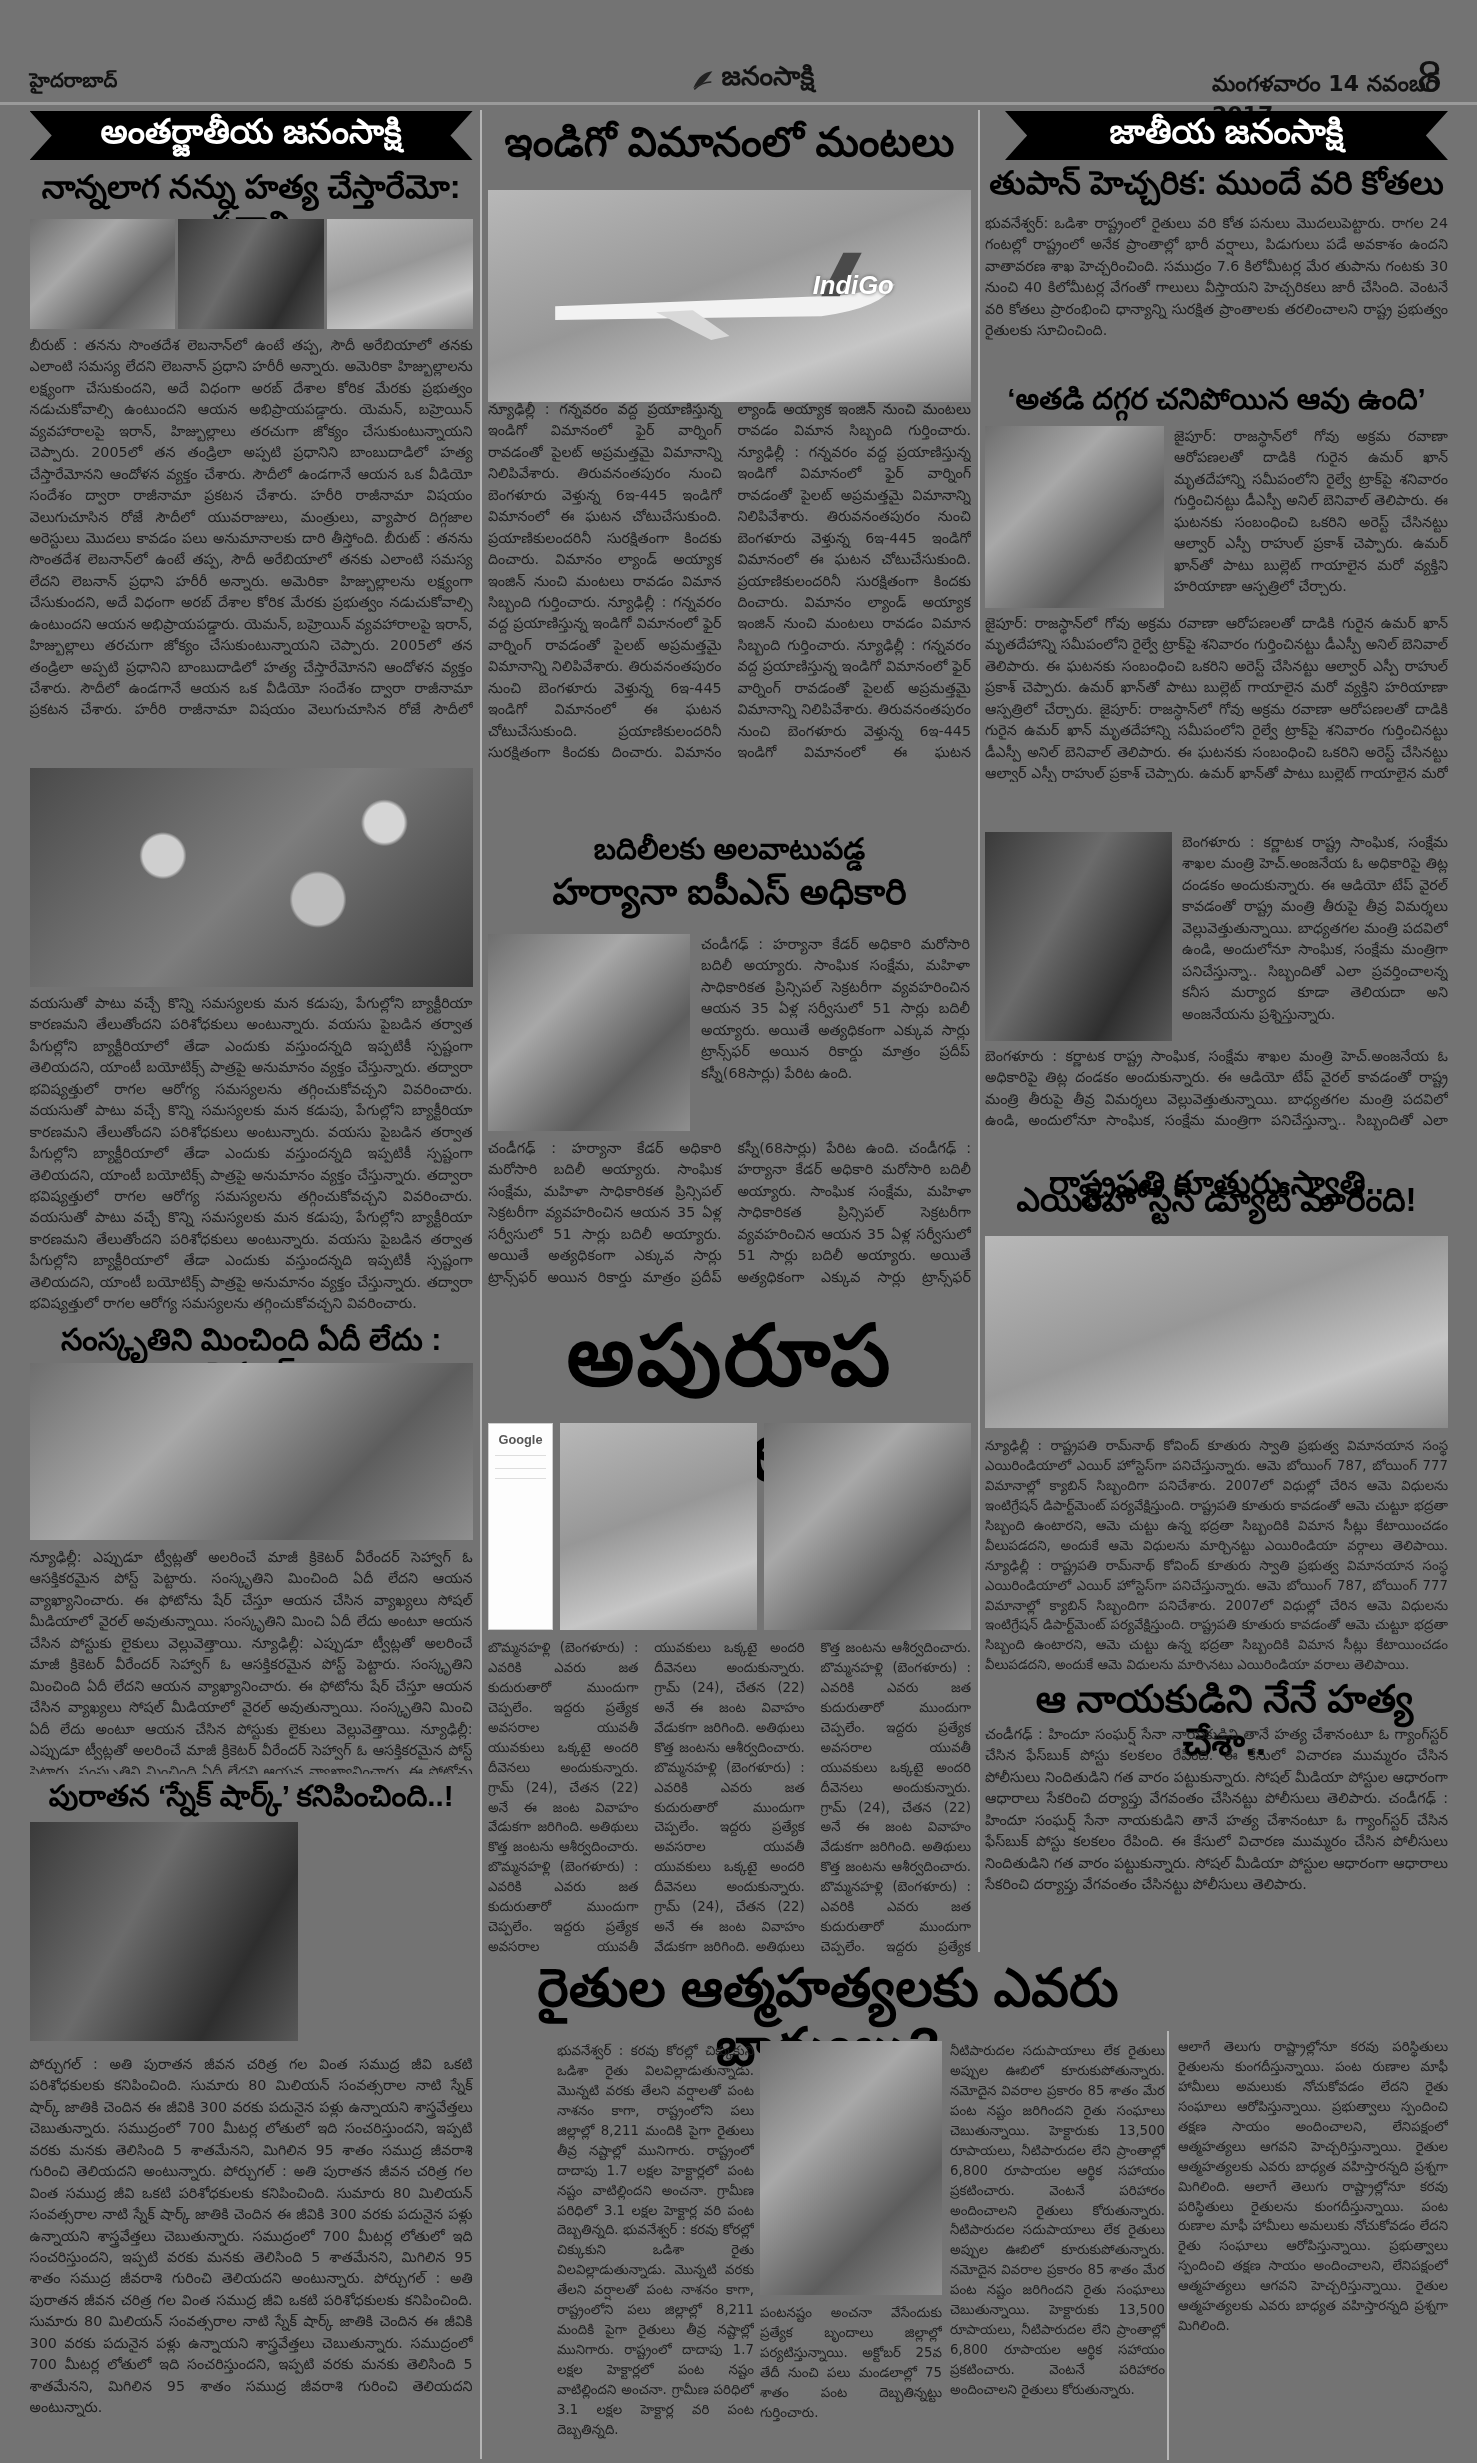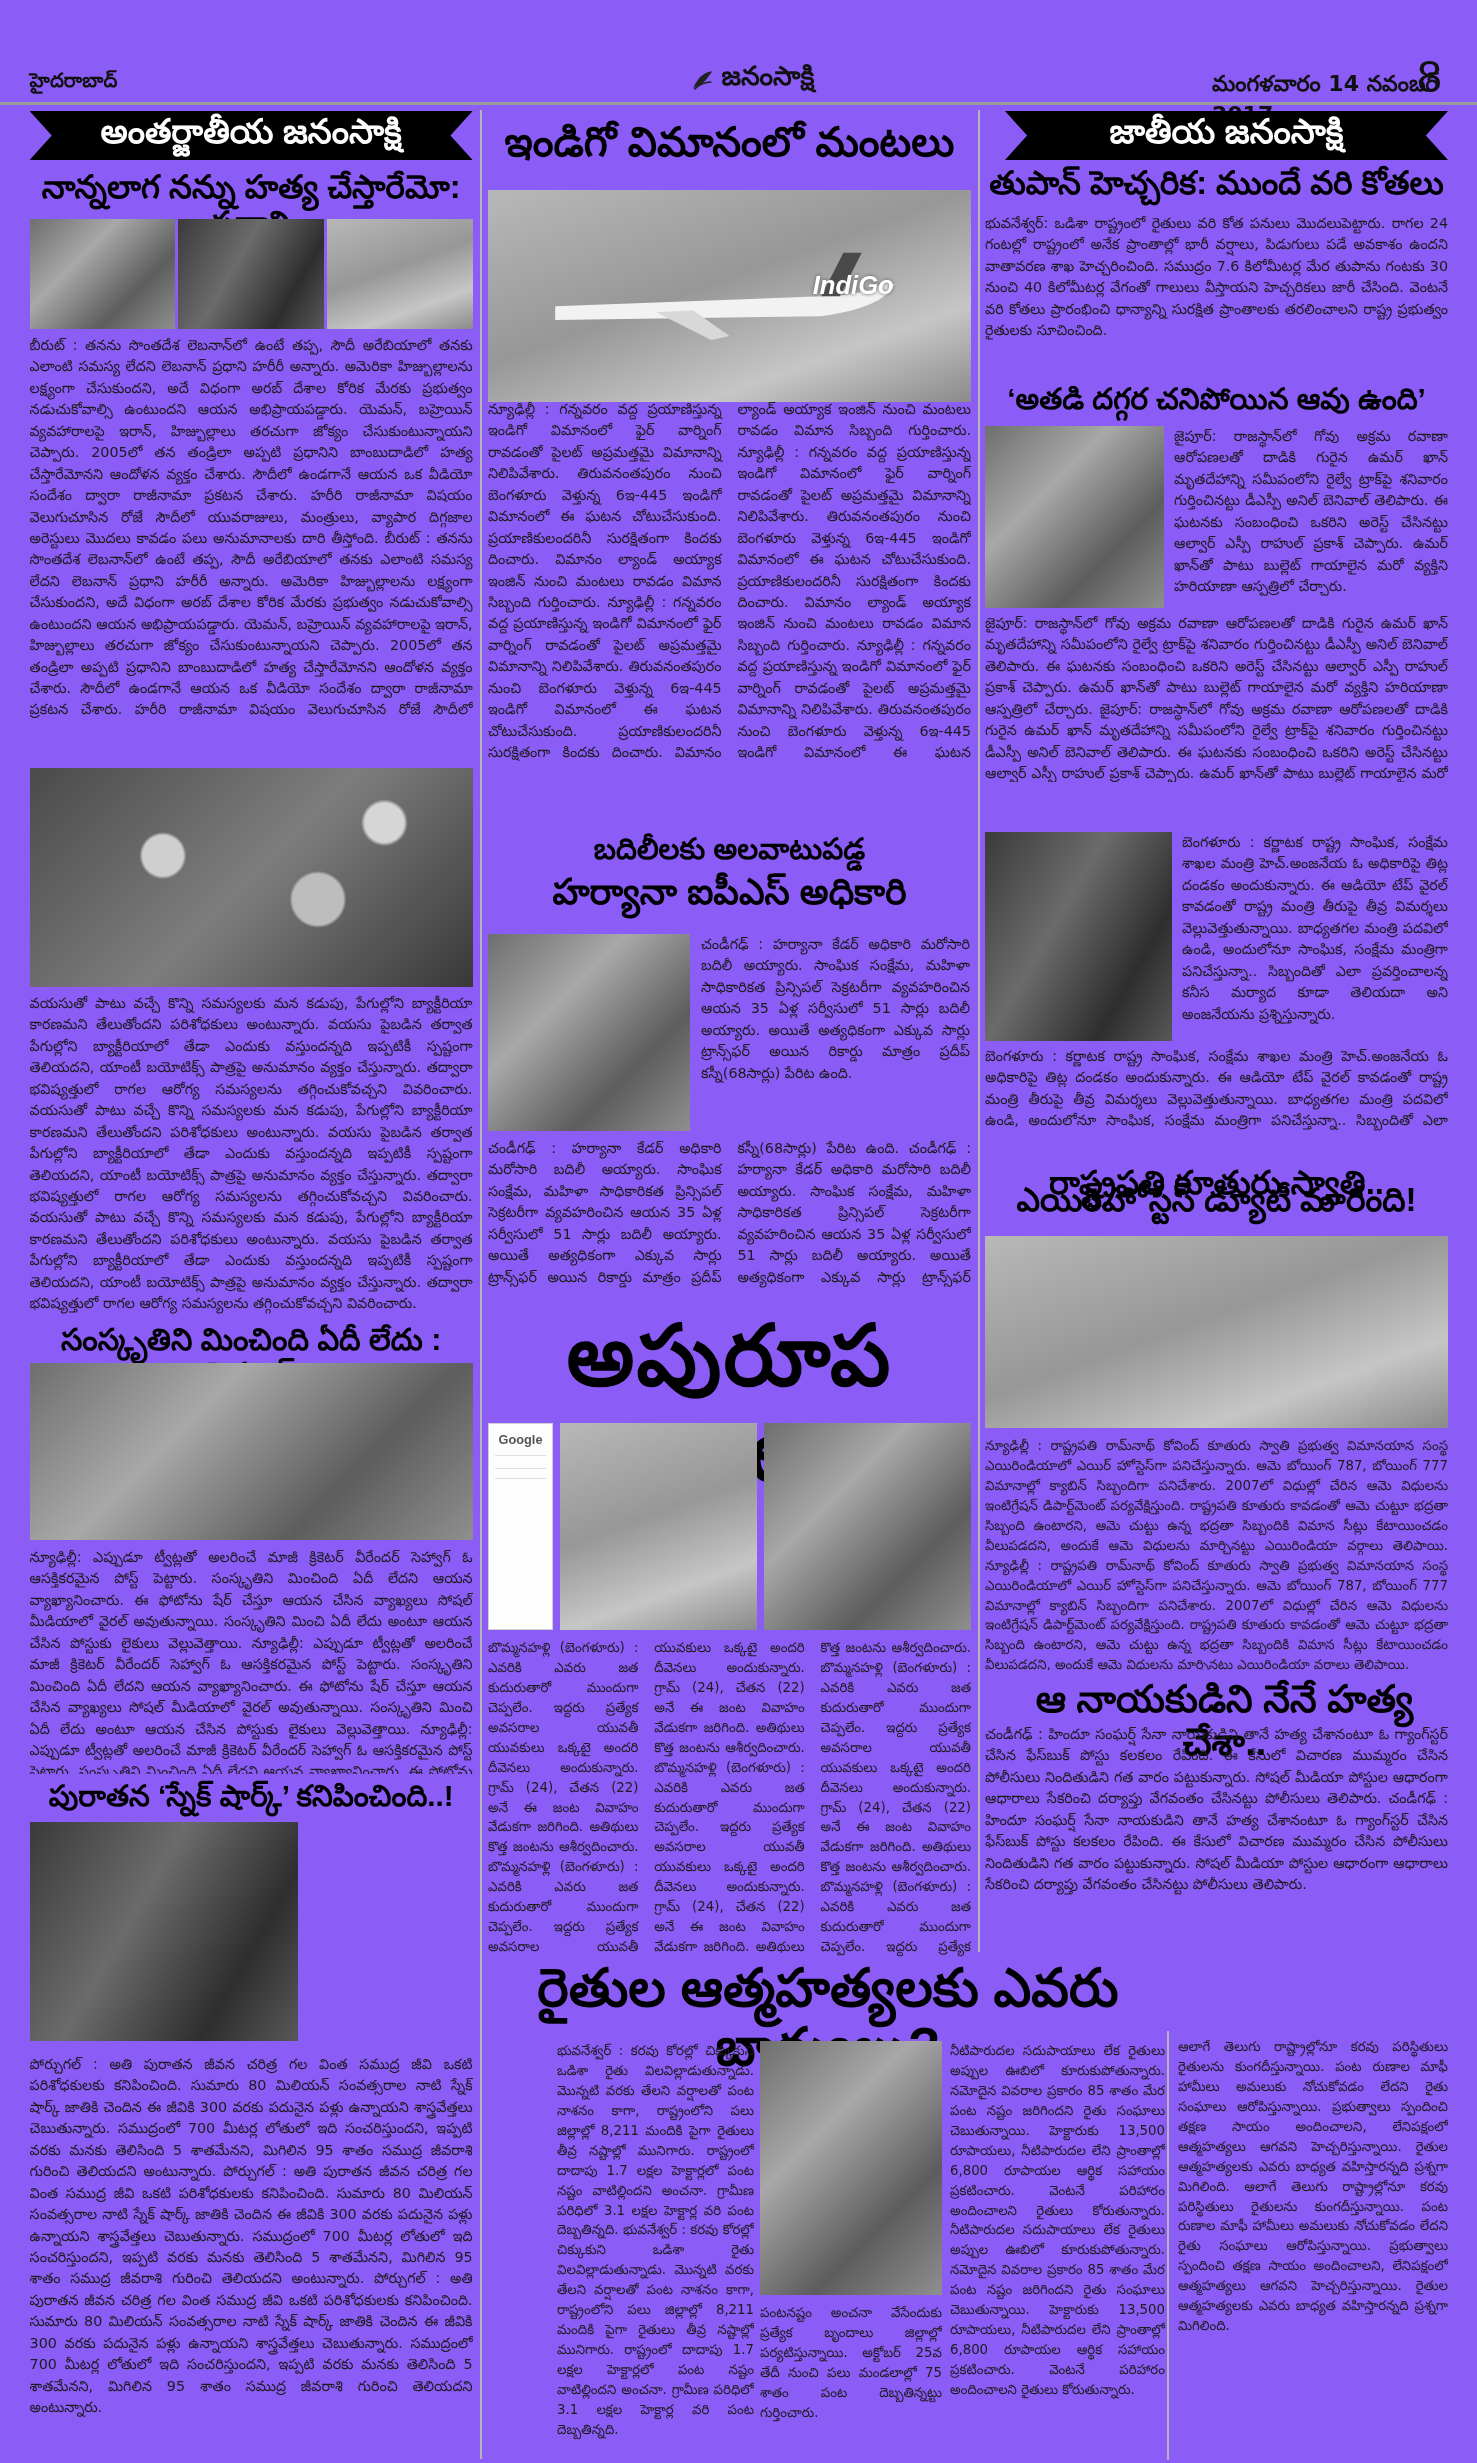--- a/index.html
+++ b/index.html
@@ -1,16 +1,16 @@
 <!DOCTYPE html>
 <html><head>
 <meta charset="utf-8">
 <style>
   html,body{margin:0;padding:0;background:#e8e8e8;}
-  .page{position:relative;width:1478px;height:2464px;background:#8b5cf6;overflow:hidden;
+  .page{position:relative;width:1478px;height:2464px;background:#737373;overflow:hidden;
         font-family:"DejaVu Sans",sans-serif;color:#111;}
   .abs{position:absolute;}
   .hl{font-family:"Liberation Sans",sans-serif;font-weight:bold;text-align:center;color:#000;line-height:1.12;}
   .body-txt{font-size:14.3px;line-height:1.5;text-align:justify;color:#1c1c1c;overflow:hidden;}
   .cols2{column-count:2;column-gap:15.8px;}
   .cols3{column-count:3;column-gap:15.8px;}
   .banner{background:#000;color:#fff;display:flex;align-items:center;justify-content:center;
           font-family:"Liberation Sans",sans-serif;font-weight:bold;font-size:34px;
           clip-path:polygon(0% 0%,100% 0%,95% 50%,100% 100%,0% 100%,5% 50%);}
   .ph{background:linear-gradient(135deg,#6e6e6e,#a8a8a8 35%,#5d5d5d 70%,#8f8f8f);}

